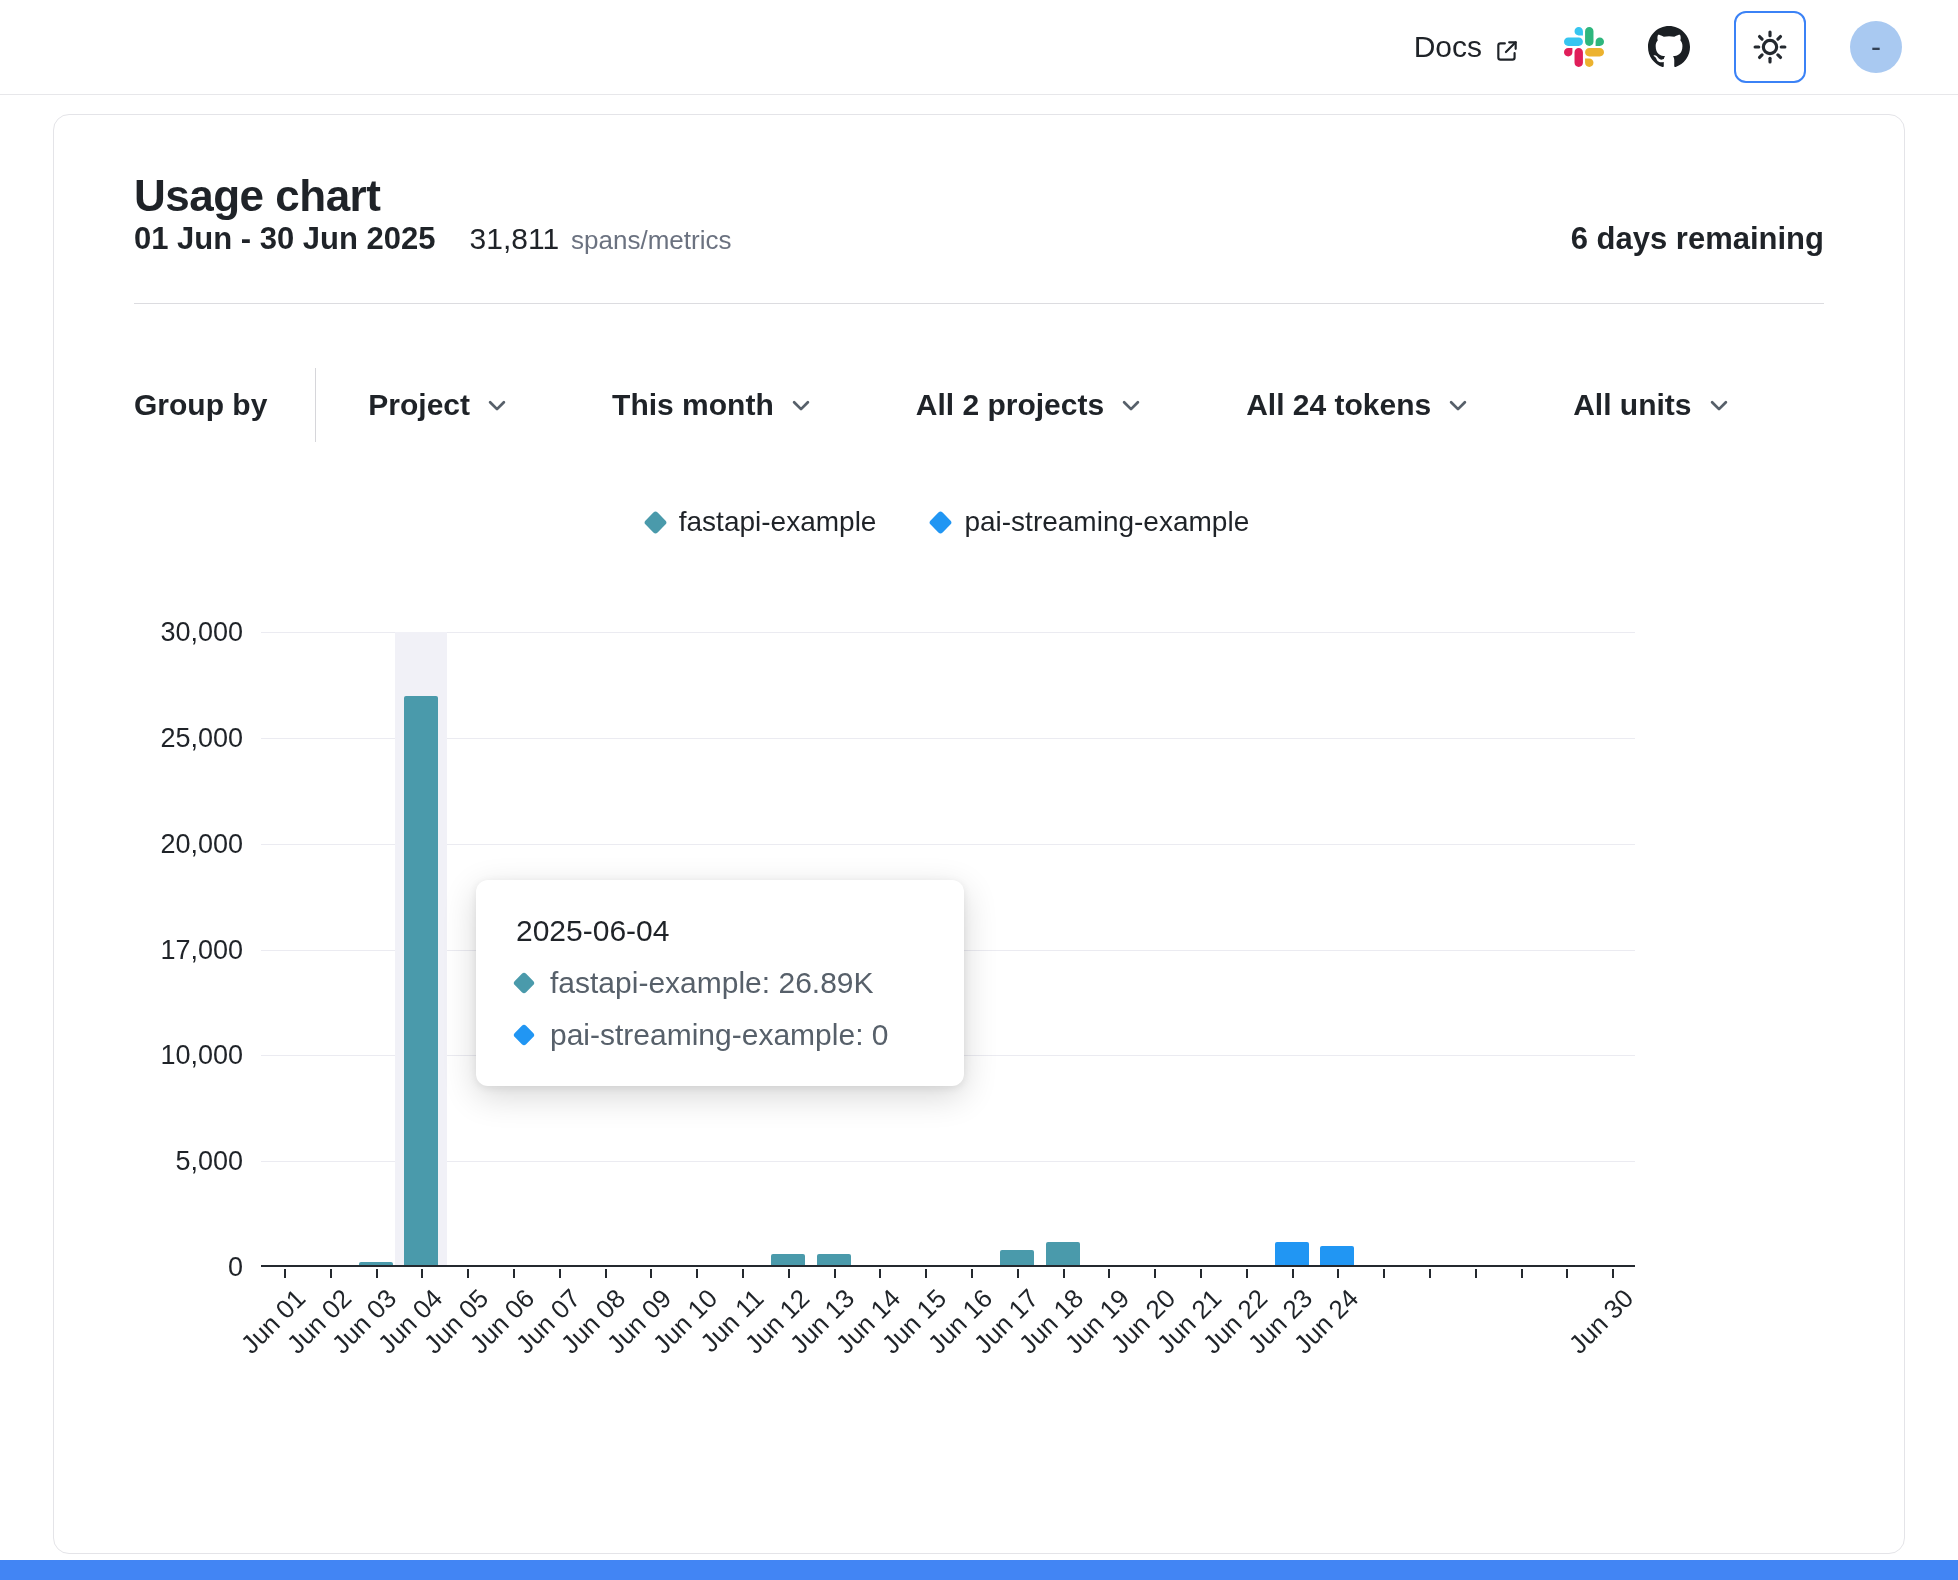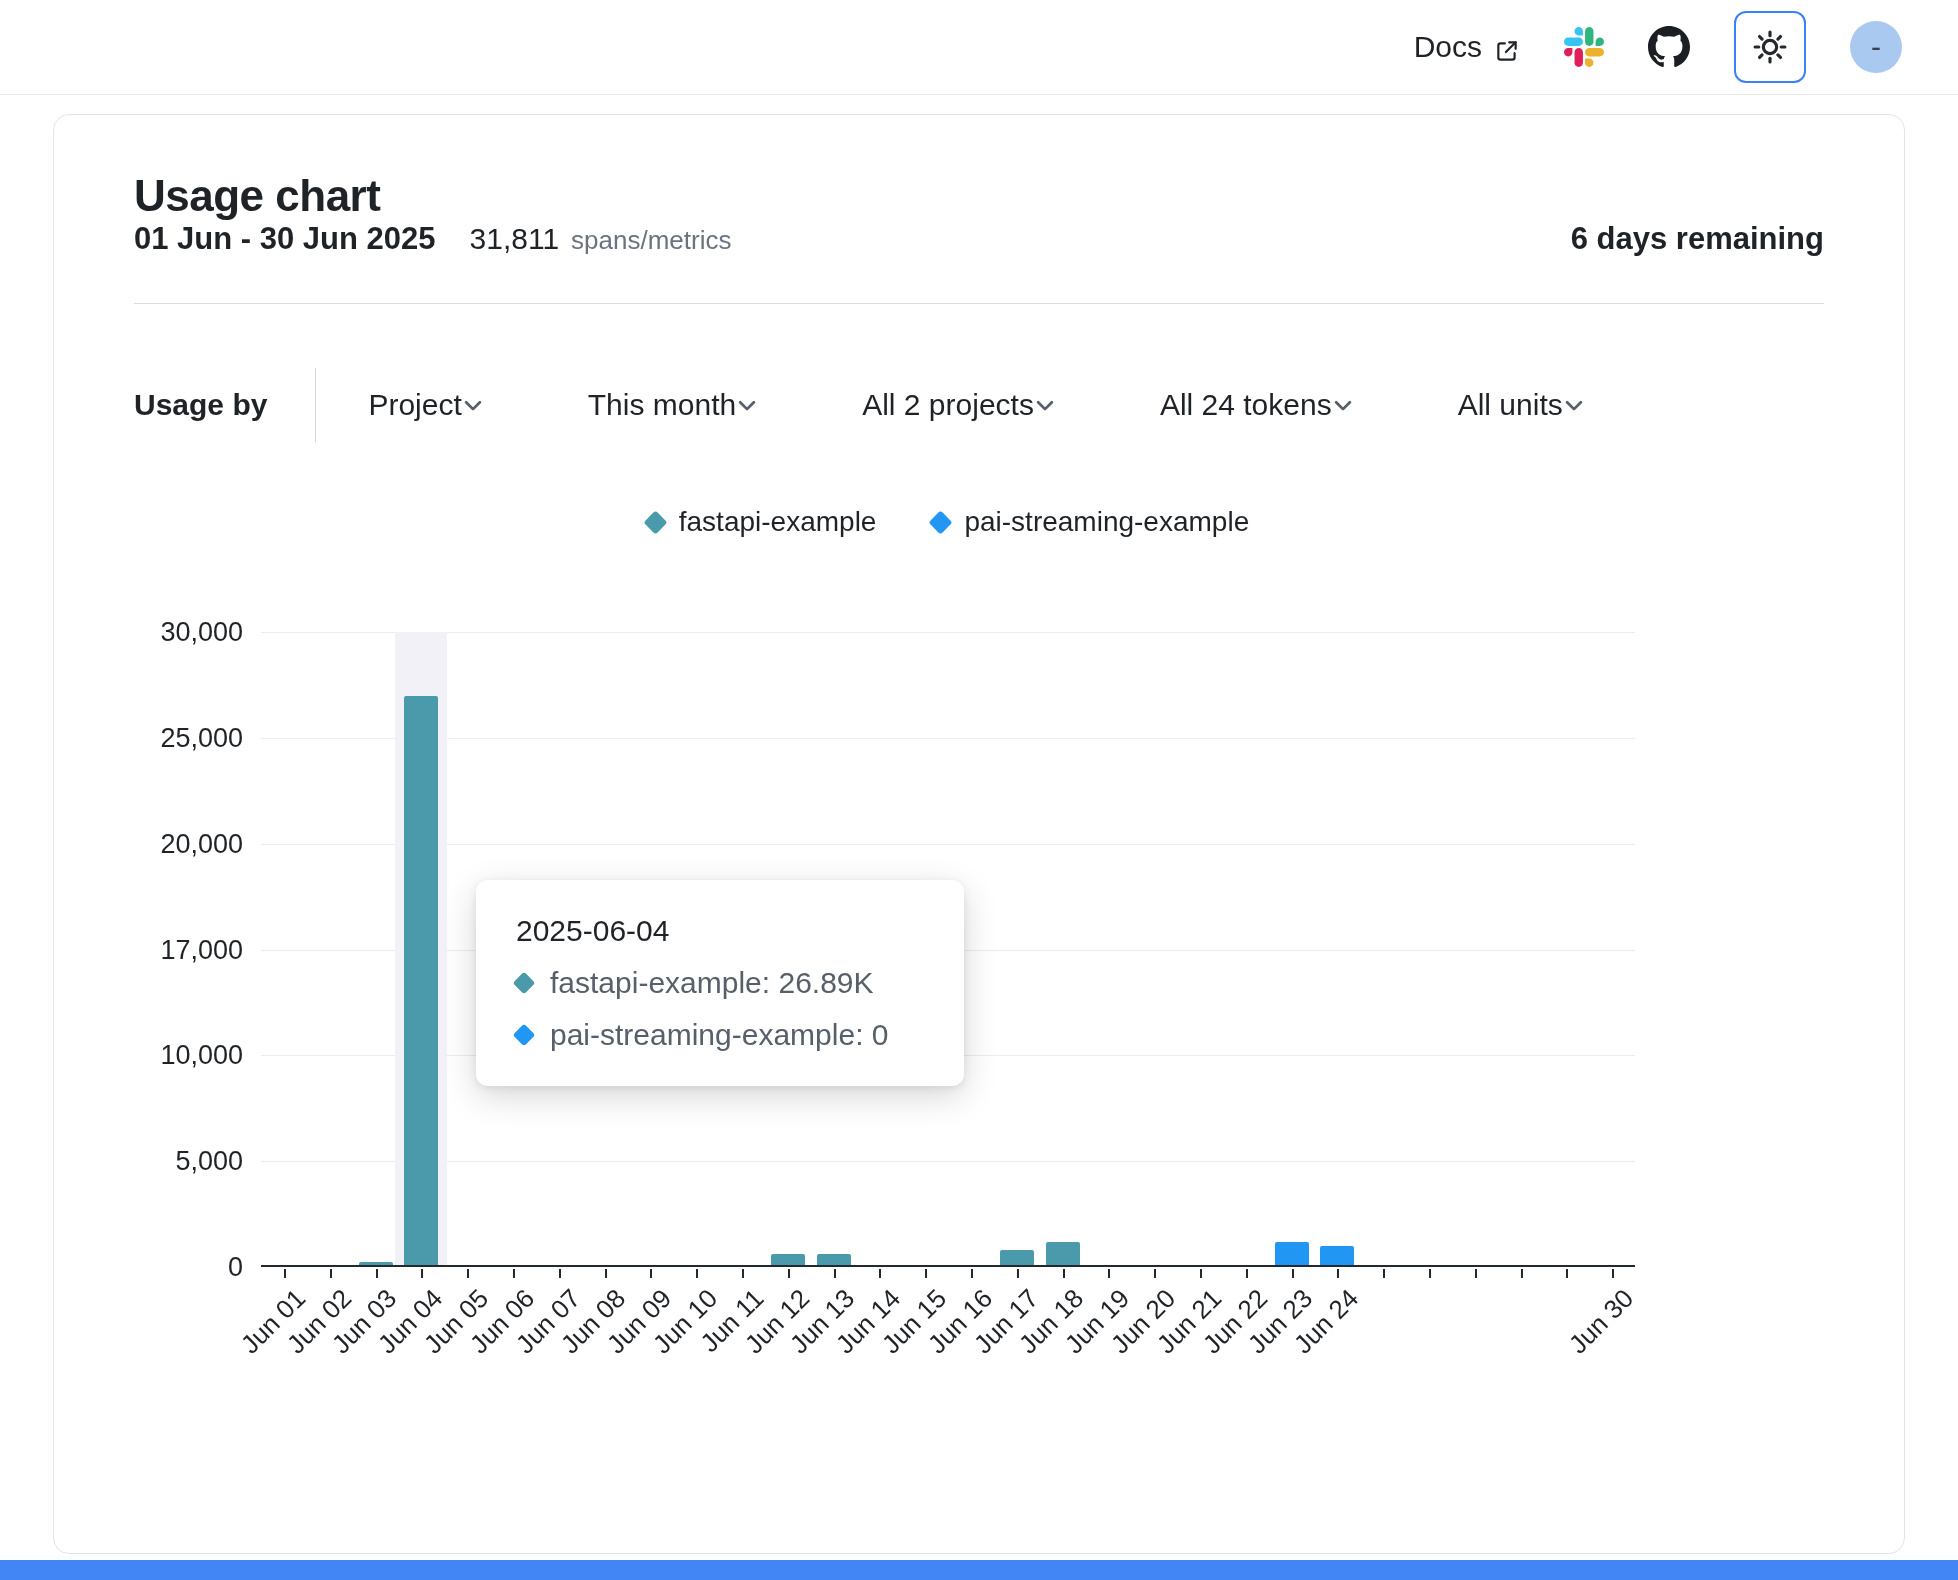--- a/index.html
+++ b/index.html
@@ -27,21 +27,21 @@
   .date-range { font-size:31px; font-weight:700; }
   .count { font-size:30px; margin-left:34px; }
   .unit { font-size:26px; color:#6b7280; margin-left:12px; }
   .remaining { font-size:31px; font-weight:700; }
   hr { border:none; border-top:1px solid #dcdce0; margin-top:46px; }
 
   
   .filters { display:flex; align-items:center; margin-top:64px; }
   .group-by { font-size:30px; font-weight:700; }
   .vdiv { width:1px; height:74px; background:#d6d6da; margin:0 52px 0 48px; }
-  .dropdown { display:flex; align-items:center; font-size:30px; cursor:pointer; margin-right:104px; }
+  .dropdown { display:flex; align-items:center; gap:16px; font-size:30px; cursor:pointer; margin-right:104px;font-weight:bold; }
   .dropdown:last-child { margin-right:0; }
 
   
   .legend { width:1374px; margin-left:127px; margin-top:64px; display:flex;
     justify-content:center; gap:56px; }
   .legend-item { display:flex; align-items:center; gap:15px; font-size:28px; }
   .diamond { width:17px; height:17px; border-radius:3px; transform:rotate(45deg);
     display:inline-block; flex:0 0 auto; }
 
   
@@ -125,21 +125,21 @@
         <span class="date-range">01 Jun - 30 Jun 2025</span>
         <span class="count">31,811</span>
         <span class="unit">spans/metrics</span>
       </div>
       <div class="remaining">6 days remaining</div>
     </div>
 
     <hr>
 
     <div class="filters">
-      <span class="group-by">Usage by</span>
+      <span class="group-by">Group by</span>
       <span class="vdiv"></span>
 
       <div class="dropdown">
         <span>Project</span>
         <svg width="22" height="22" viewBox="0 0 16 16" fill="none" stroke="#57606a" stroke-width="2" stroke-linecap="round" stroke-linejoin="round">
             <path d="M3 6l5 5 5-5"></path>
           </svg>
       </div>
 
       <div class="dropdown">

